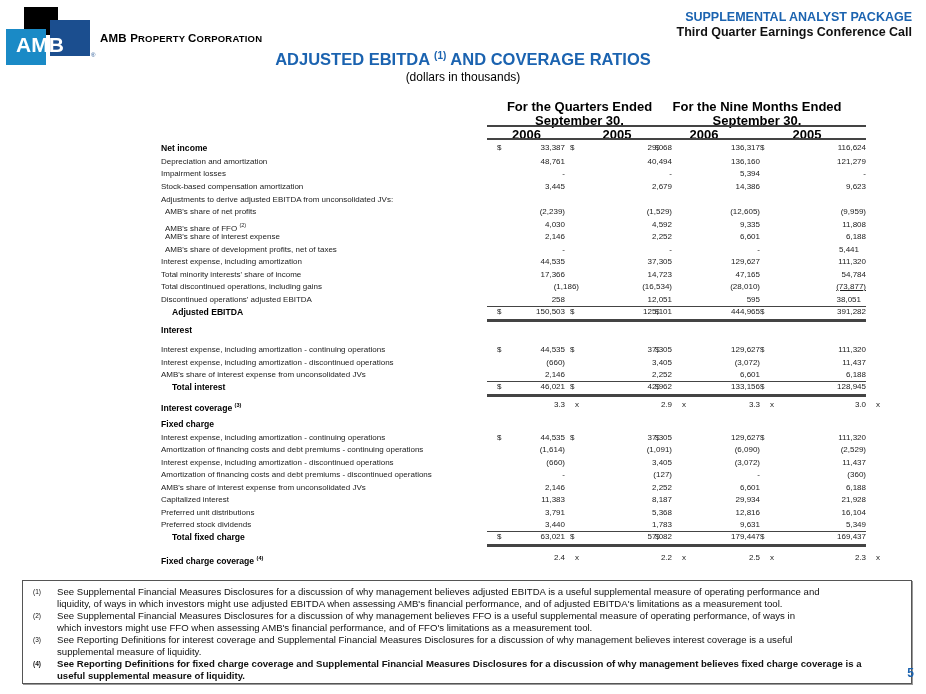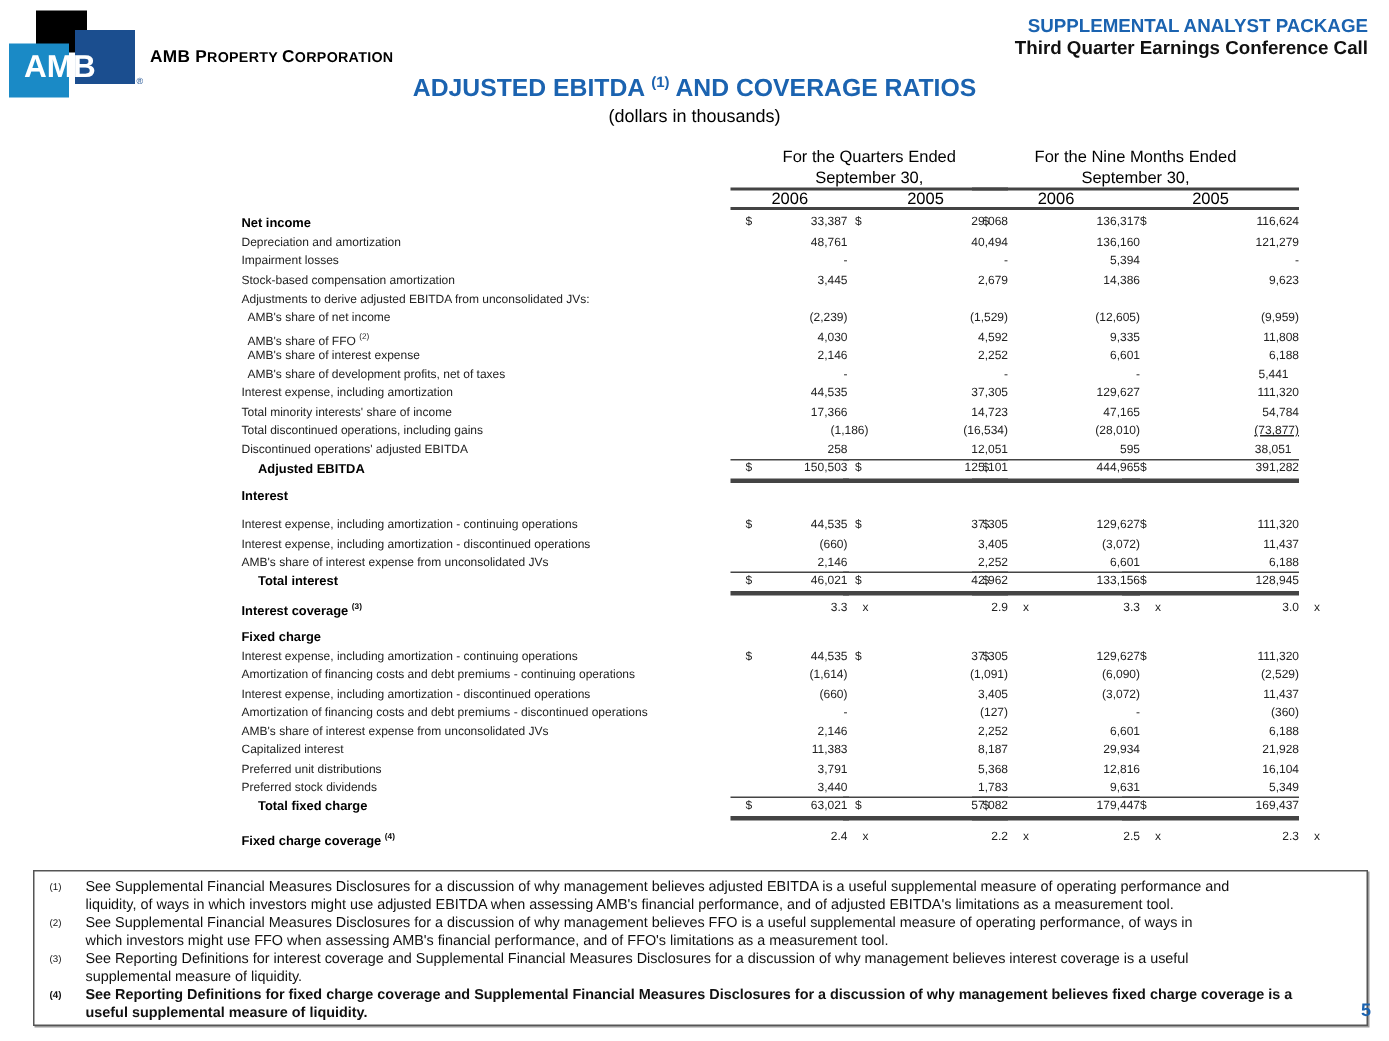--- a/index.html
+++ b/index.html
@@ -18,21 +18,21 @@
   .title { position:absolute; left:0; width:926px; top:50px; text-align:center; color:#1b63b0; font-weight:bold; font-size:16.5px; }
   .title sup { font-size:10px; vertical-align:6px; }
   .subtitle { position:absolute; left:0; width:926px; top:70px; text-align:center; font-size:12px; }
 
   .tbl { position:absolute; left:0; top:0; width:926px; font-size:8px; color:#222; }
   .lbl { position:absolute; left:0; white-space:nowrap; }
   .bold { font-weight:bold; color:#000; font-size:8.6px; }
   .cell { position:absolute; text-align:right; white-space:nowrap; }
   .dol { position:absolute; white-space:nowrap; }
   .xsuf { position:absolute; white-space:nowrap; }
-  .colhdr { position:absolute; text-align:center; font-weight:normal; font-size:11px; color:#000; }
+  .colhdr { position:absolute; text-align:center; font-weight:bold; font-size:13px; color:#000; }
   .hline { position:absolute; background:#444; }
   .sup { font-size:5.5px; vertical-align:4px; }
 
   .foot { position:absolute; left:22px; top:580px; width:888px; height:102px; border:1px solid #555; box-shadow:1px 1px 0 #999; }
   .fn { position:absolute; left:10px; font-size:9.6px; line-height:12px; color:#111; }
   .fn .num { position:absolute; left:0; font-size:6.5px; top:0; }
   .fn .body { position:absolute; left:24px; width:840px; }
   .page-num { position:absolute; right:12px; top:666px; color:#1b63b0; font-weight:bold; font-size:12px; }
 </style>
 </head>
@@ -94,21 +94,21 @@
     <div class="lbl" style="position: absolute; left: 161px; top: 181px; line-height: 12px;"><span>Stock-based compensation amortization</span></div>
     <div class="cell" style="top: 181px; line-height: 12px; right: 361px;">3,445</div>
     <div class="cell" style="top: 181px; line-height: 12px; right: 254px;">2,679</div>
     <div class="cell" style="top: 181px; line-height: 12px; right: 166px;">14,386</div>
     <div class="cell" style="top: 181px; line-height: 12px; right: 60px;">9,623</div>
     <div class="lbl" style="position: absolute; left: 161px; top: 194px; line-height: 12px;"><span>Adjustments to derive adjusted EBITDA from unconsolidated JVs:</span></div>
     <div class="cell" style="top: 194px; line-height: 12px; right: 361px;"></div>
     <div class="cell" style="top: 194px; line-height: 12px; right: 254px;"></div>
     <div class="cell" style="top: 194px; line-height: 12px; right: 166px;"></div>
     <div class="cell" style="top: 194px; line-height: 12px; right: 60px;"></div>
-    <div class="lbl" style="position: absolute; left: 165px; top: 206px; line-height: 12px;"><span>AMB's share of net income</span></div>
+    <div class="lbl" style="position: absolute; left: 165px; top: 206px; line-height: 12px;"><span>AMB's share of net profits</span></div>
     <div class="cell" style="top: 206px; line-height: 12px; right: 361px;">(2,239)</div>
     <div class="cell" style="top: 206px; line-height: 12px; right: 254px;">(1,529)</div>
     <div class="cell" style="top: 206px; line-height: 12px; right: 166px;">(12,605)</div>
     <div class="cell" style="top: 206px; line-height: 12px; right: 60px;">(9,959)</div>
     <div class="lbl" style="position: absolute; left: 165px; top: 219px; line-height: 12px;"><span>AMB's share of FFO</span> <span class="sup">(2)</span></div>
     <div class="cell" style="top: 219px; line-height: 12px; right: 361px;">4,030</div>
     <div class="cell" style="top: 219px; line-height: 12px; right: 254px;">4,592</div>
     <div class="cell" style="top: 219px; line-height: 12px; right: 166px;">9,335</div>
     <div class="cell" style="top: 219px; line-height: 12px; right: 60px;">11,808</div>
     <div class="lbl" style="position: absolute; left: 165px; top: 231px; line-height: 12px;"><span>AMB's share of interest expense</span></div>

